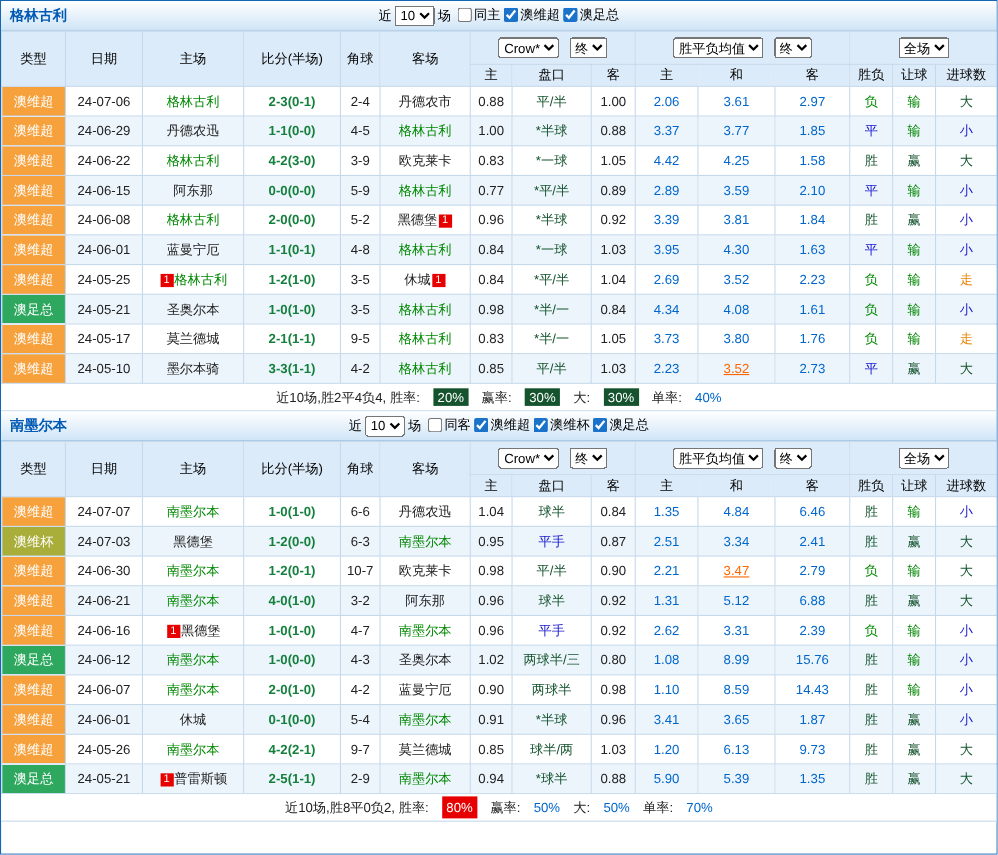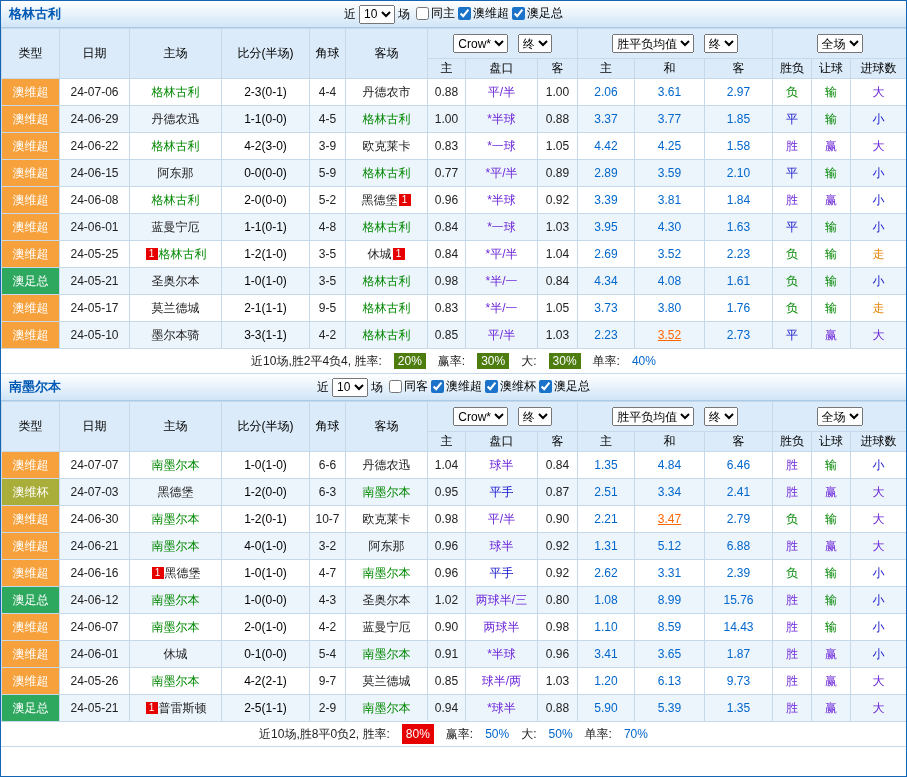--- a/index.html
+++ b/index.html
@@ -48,40 +48,40 @@
   thead tr.h1 th { height:25px; }
   thead tr.h2 th { height:19px; }
   thead select { font-size:12px; height:19px; margin:4px 3px; }
   tbody td { height:27px; padding:0 2px; background:#fff; color:#222; }
   tbody tr:nth-child(even) td { background:#edf5fc; }
   td.type { color:#fff; padding:0; }
   td.type.lg-orange { background:#f6a13c; }
   td.type.lg-green  { background:#2ea85f; }
   td.type.lg-olive  { background:#a9ae3b; }
   .tname.green { color:#008800; }
-  td.score { color:#000000; }
+  td.score { color:#15803d;font-weight:bold; }
   td.avg { color:#0066cc; }
   td.avg.hl { color:#ff6600; text-decoration:underline; }
-  .c-red { color:#6d28d9; }
+  .c-red { color:#14532d; }
   .c-blue { color:#1515cc; }
   .c-green { color:#008800; }
   .c-orange { color:#e8860a; }
   .rcard {
     display:none; background:#e60000; color:#fff; font-size:10px;
     width:12px; height:12px; line-height:12px; vertical-align:1px;
     margin:0 1px; text-align:center;
   }
   
   .summary {
     height:25px; display:flex; align-items:center; justify-content:center;
     gap:12px; font-size:12px; background:#fff; border-bottom:1px solid #c5d9eb;
   }
   .seg-plain { color:#222; }
   .seg-value { color:#0066cc; }
-  .seg-badge-green { background:#4d7c0f; color:#fff; padding:1px 4px; }
+  .seg-badge-green { background:#14532d; color:#fff; padding:1px 4px; }
   .seg-badge-red { background:#e60000; color:#fff; padding:3px 4px; }
 </style>
 </head>
 <body>
 
 <div class="dialog">
 
 
   <div class="sec-header">
     <span class="team-name">格林古利</span>
@@ -155,21 +155,21 @@
       </tr>
     </thead>
     <tbody>
   <tr>
     <td class="type lg-orange"><span class="league-label">澳维超</span></td>
     <td class="date">24-07-06</td>
     <td class="team home">
       <span class="tname green">格林古利</span>
     </td>
     <td class="score">2-3(0-1)</td>
-    <td class="corner">4-4</td>
+    <td class="corner">2-4</td>
     <td class="team away">
       <span class="tname">丹德农市</span>
     </td>
     <td class="oh">0.88</td>
     <td class="hcp c-red">平/半</td>
     <td class="oa">1.00</td>
     <td class="avg ah">2.06</td>
     <td class="avg ad">3.61</td>
     <td class="avg aa">2.97</td>
     <td class="res c-green">负</td>

